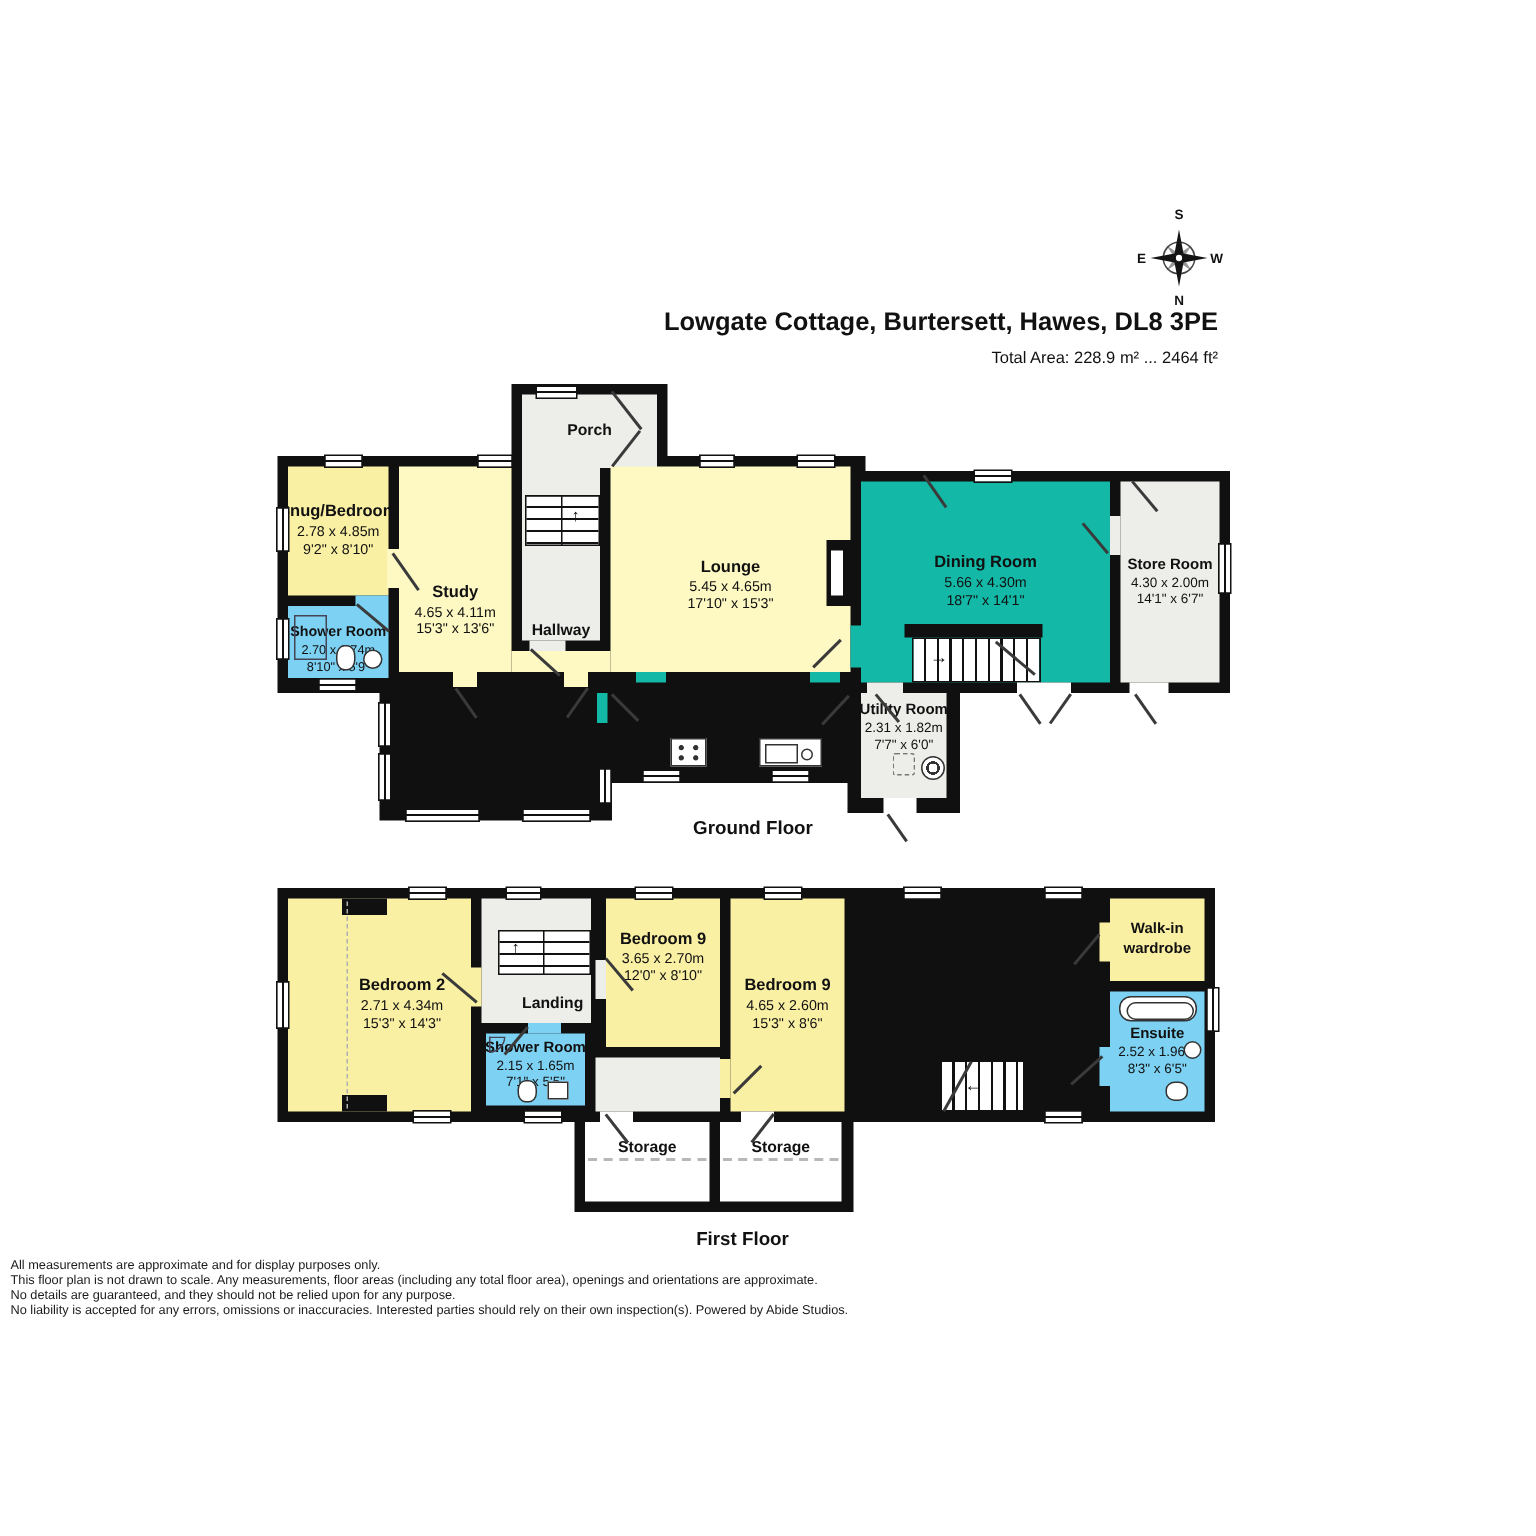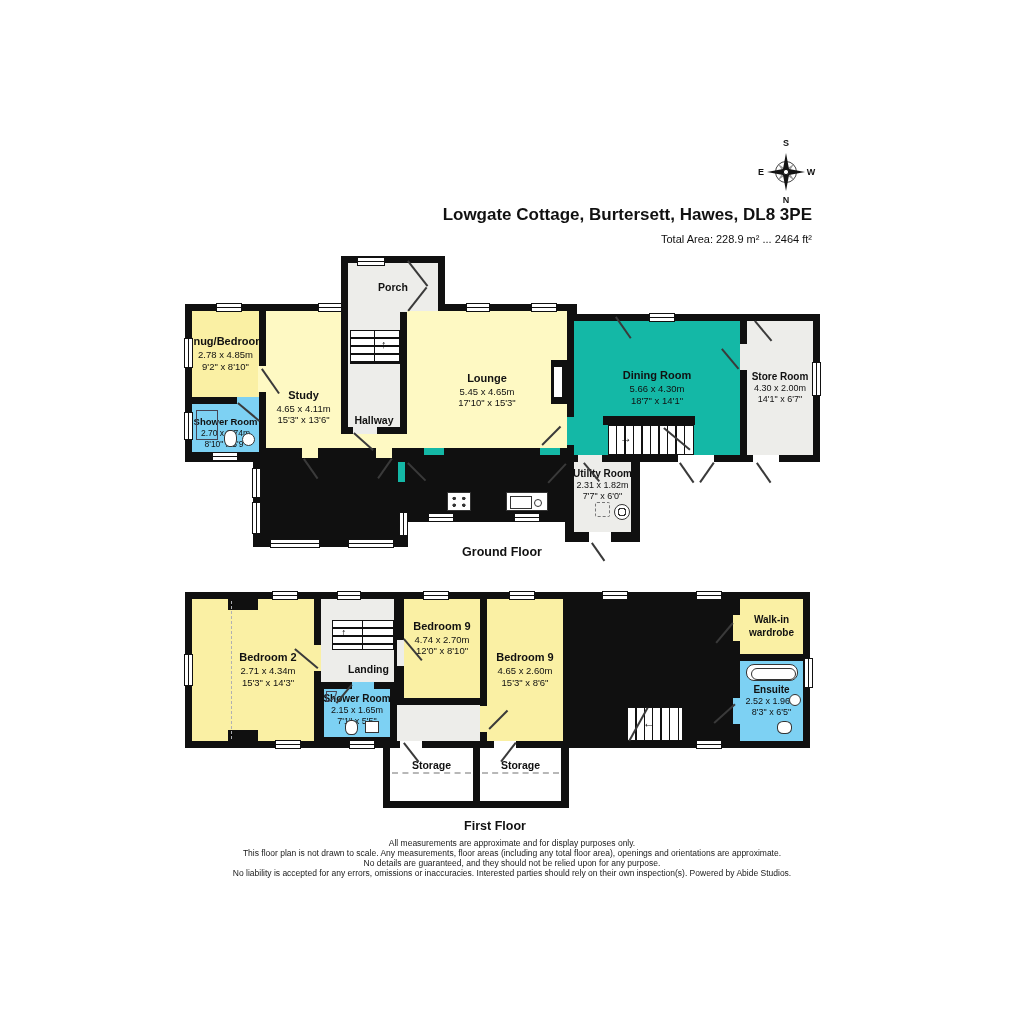--- a/index.html
+++ b/index.html
@@ -22,21 +22,21 @@
   .stairsV{border:1.5px solid #111;background:repeating-linear-gradient(180deg,#fff 0 6.5px,#111 6.5px 8px)}
   .stairsH{border:1.5px solid #111;background:repeating-linear-gradient(90deg,#fff 0 7px,#111 7px 8.5px)}
   .sdiv{border-left:1.5px solid #111}
   .arrow{font-size:12px;font-weight:bold;line-height:1}
   .fix{background:#fff;border:1px solid #333}
   .dash{border-top:2px dashed #b8b8b8}
   .dashv{border-left:1.5px dashed #b0b0b0}
   #title{position:absolute;top:205px;right:212px;font-size:17px;font-weight:bold;white-space:nowrap}
   #total{position:absolute;top:233px;right:212px;font-size:11px;white-space:nowrap}
   .floorlabel{position:absolute;width:200px;text-align:center;font-size:12.5px;font-weight:bold}
-  #footer{position:absolute;left:7px;top:838px;width:1010px;text-align:center;font-size:8.5px;line-height:10px;color:#1a1a1a}
+  #footer{position:absolute;left:7px;top:838px;width:1010px;text-align:left;font-size:8.5px;line-height:10px;color:#1a1a1a}
   #compass{position:absolute;left:752px;top:138px;width:68px;height:68px}
   .cl{position:absolute;font-size:9px;font-weight:bold;width:68px;text-align:center}
 </style>
 </head>
 <body>
 
 <div id="plan">
 
   <div id="compass">
     <div class="cl" style="top:0">S</div>
@@ -195,21 +195,21 @@
   <div class="base" style="left:228px;top:730px;width:30px;height:11px"></div>
   <div class="dashv" style="left:231px;top:601px;height:138px"></div>
 
   <div class="room gray" style="left:321px;top:599px;width:73px;height:142px">
     <div class="rn" style="font-size:10.5px;margin-left:22px">Landing</div>
   </div>
   <div class="abs gray" style="left:394px;top:705px;width:86px;height:36px"></div>
 
   <div class="room yellow" style="left:404px;top:599px;width:76px;height:99px;padding-bottom:20px">
     <div class="rn">Bedroom 9</div>
-    <div class="rd">4.74 x 2.70m</div>
+    <div class="rd">3.65 x 2.70m</div>
     <div class="rd">12'0" x 8'10"</div>
   </div>
   <div class="room yellow" style="left:487px;top:599px;width:76px;height:142px">
     <div class="rn">Bedroom 9</div>
     <div class="rd">4.65 x 2.60m</div>
     <div class="rd">15'3" x 8'6"</div>
   </div>
   <div class="room yellow wrap" style="left:740px;top:599px;width:63px;height:55px">
     <div class="rn" style="font-size:10px">Walk-in wardrobe</div>
   </div>

